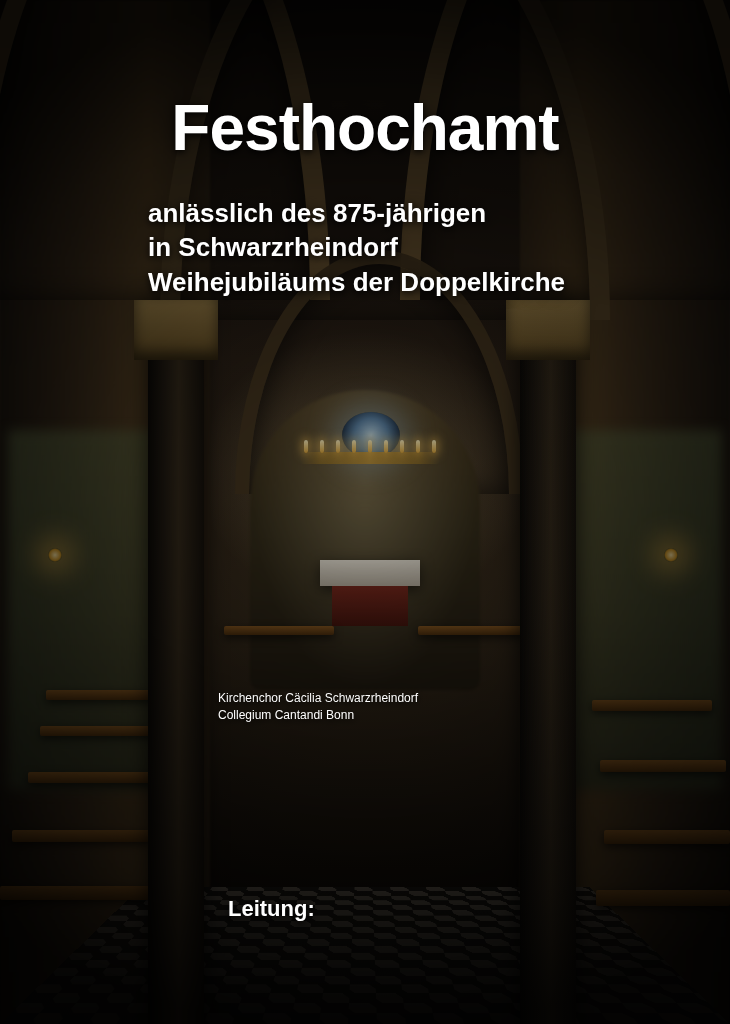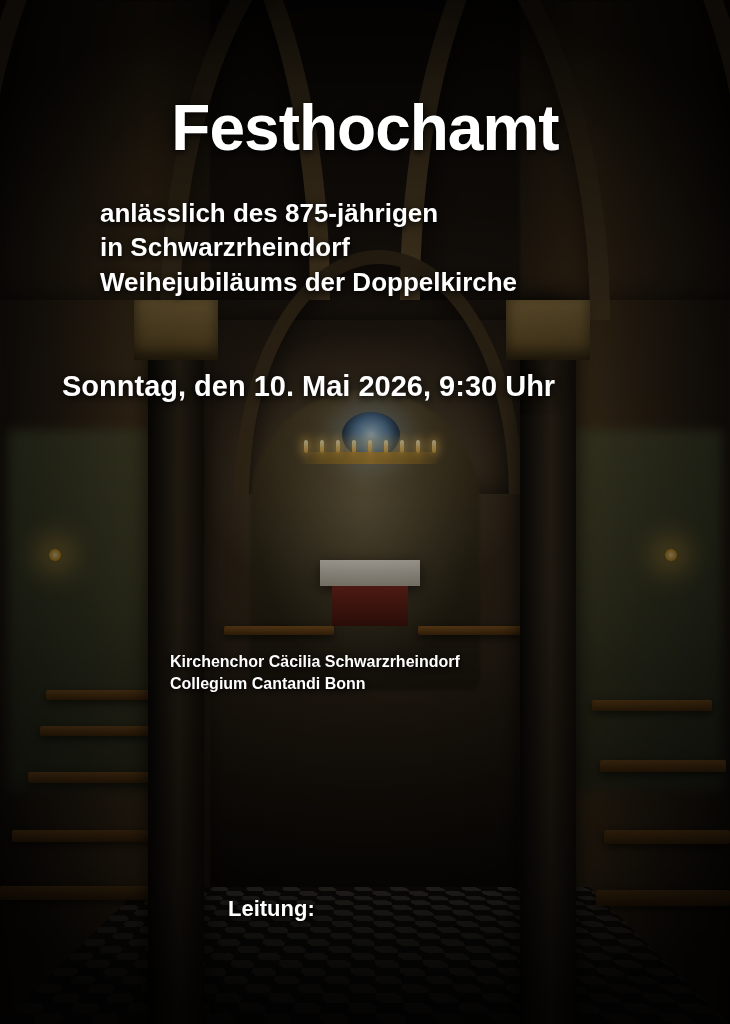--- a/index.html
+++ b/index.html
@@ -212,23 +212,23 @@
   .music-heading {
     position: absolute;
     left: 192px;
     top: 644px;
     font-size: 27px;
     font-weight: bold;
   }
   .ensembles {
     position: absolute;
     left: 170px;
-    top: 651px;
-    font-size: 16px;
-    font-weight: bold;
+    top: 690px;
+    font-size: 12px;
+    font-weight: normal;
     line-height: 1.38;
   }
   .program {
     position: absolute;
     left: 170px;
     top: 800px;
     font-size: 18px;
     font-weight: bold;
     line-height: 1.55;
   }
@@ -239,21 +239,21 @@
     font-size: 22px;
     font-weight: bold;
   }
   .conductors {
     position: absolute;
     left: 228px;
     top: 928px;
     font-size: 22px;
     font-weight: bold;
   }
-  .line { display: block; }
+  .line { display: block; margin-left: 48px; }
 </style>
 </head>
 <body>
 
 <div class="poster">
 
   <div class="bg">
     <div class="wall-left"></div>
     <div class="wall-right"></div>
     <div class="band-left"></div>
@@ -311,21 +311,20 @@
   <div class="content">
 
     <div class="title">Festhochamt</div>
 
     <div class="subtitle">
       <span class="line">anlässlich des 875-jährigen</span>
       <span class="line">in Schwarzrheindorf</span>
       <span class="line">Weihejubiläums der Doppelkirche</span>
     </div>
 
-    <div class="datetime">Sonntag, den 10. Mai 2026, 9:30 Uhr</div>
 
 
     <div class="ensembles">
       <span class="line">Kirchenchor Cäcilia Schwarzrheindorf</span>
       <span class="line">Collegium Cantandi Bonn</span>
     </div>
 
 
     <div class="conducting-label">Leitung:</div>
 

